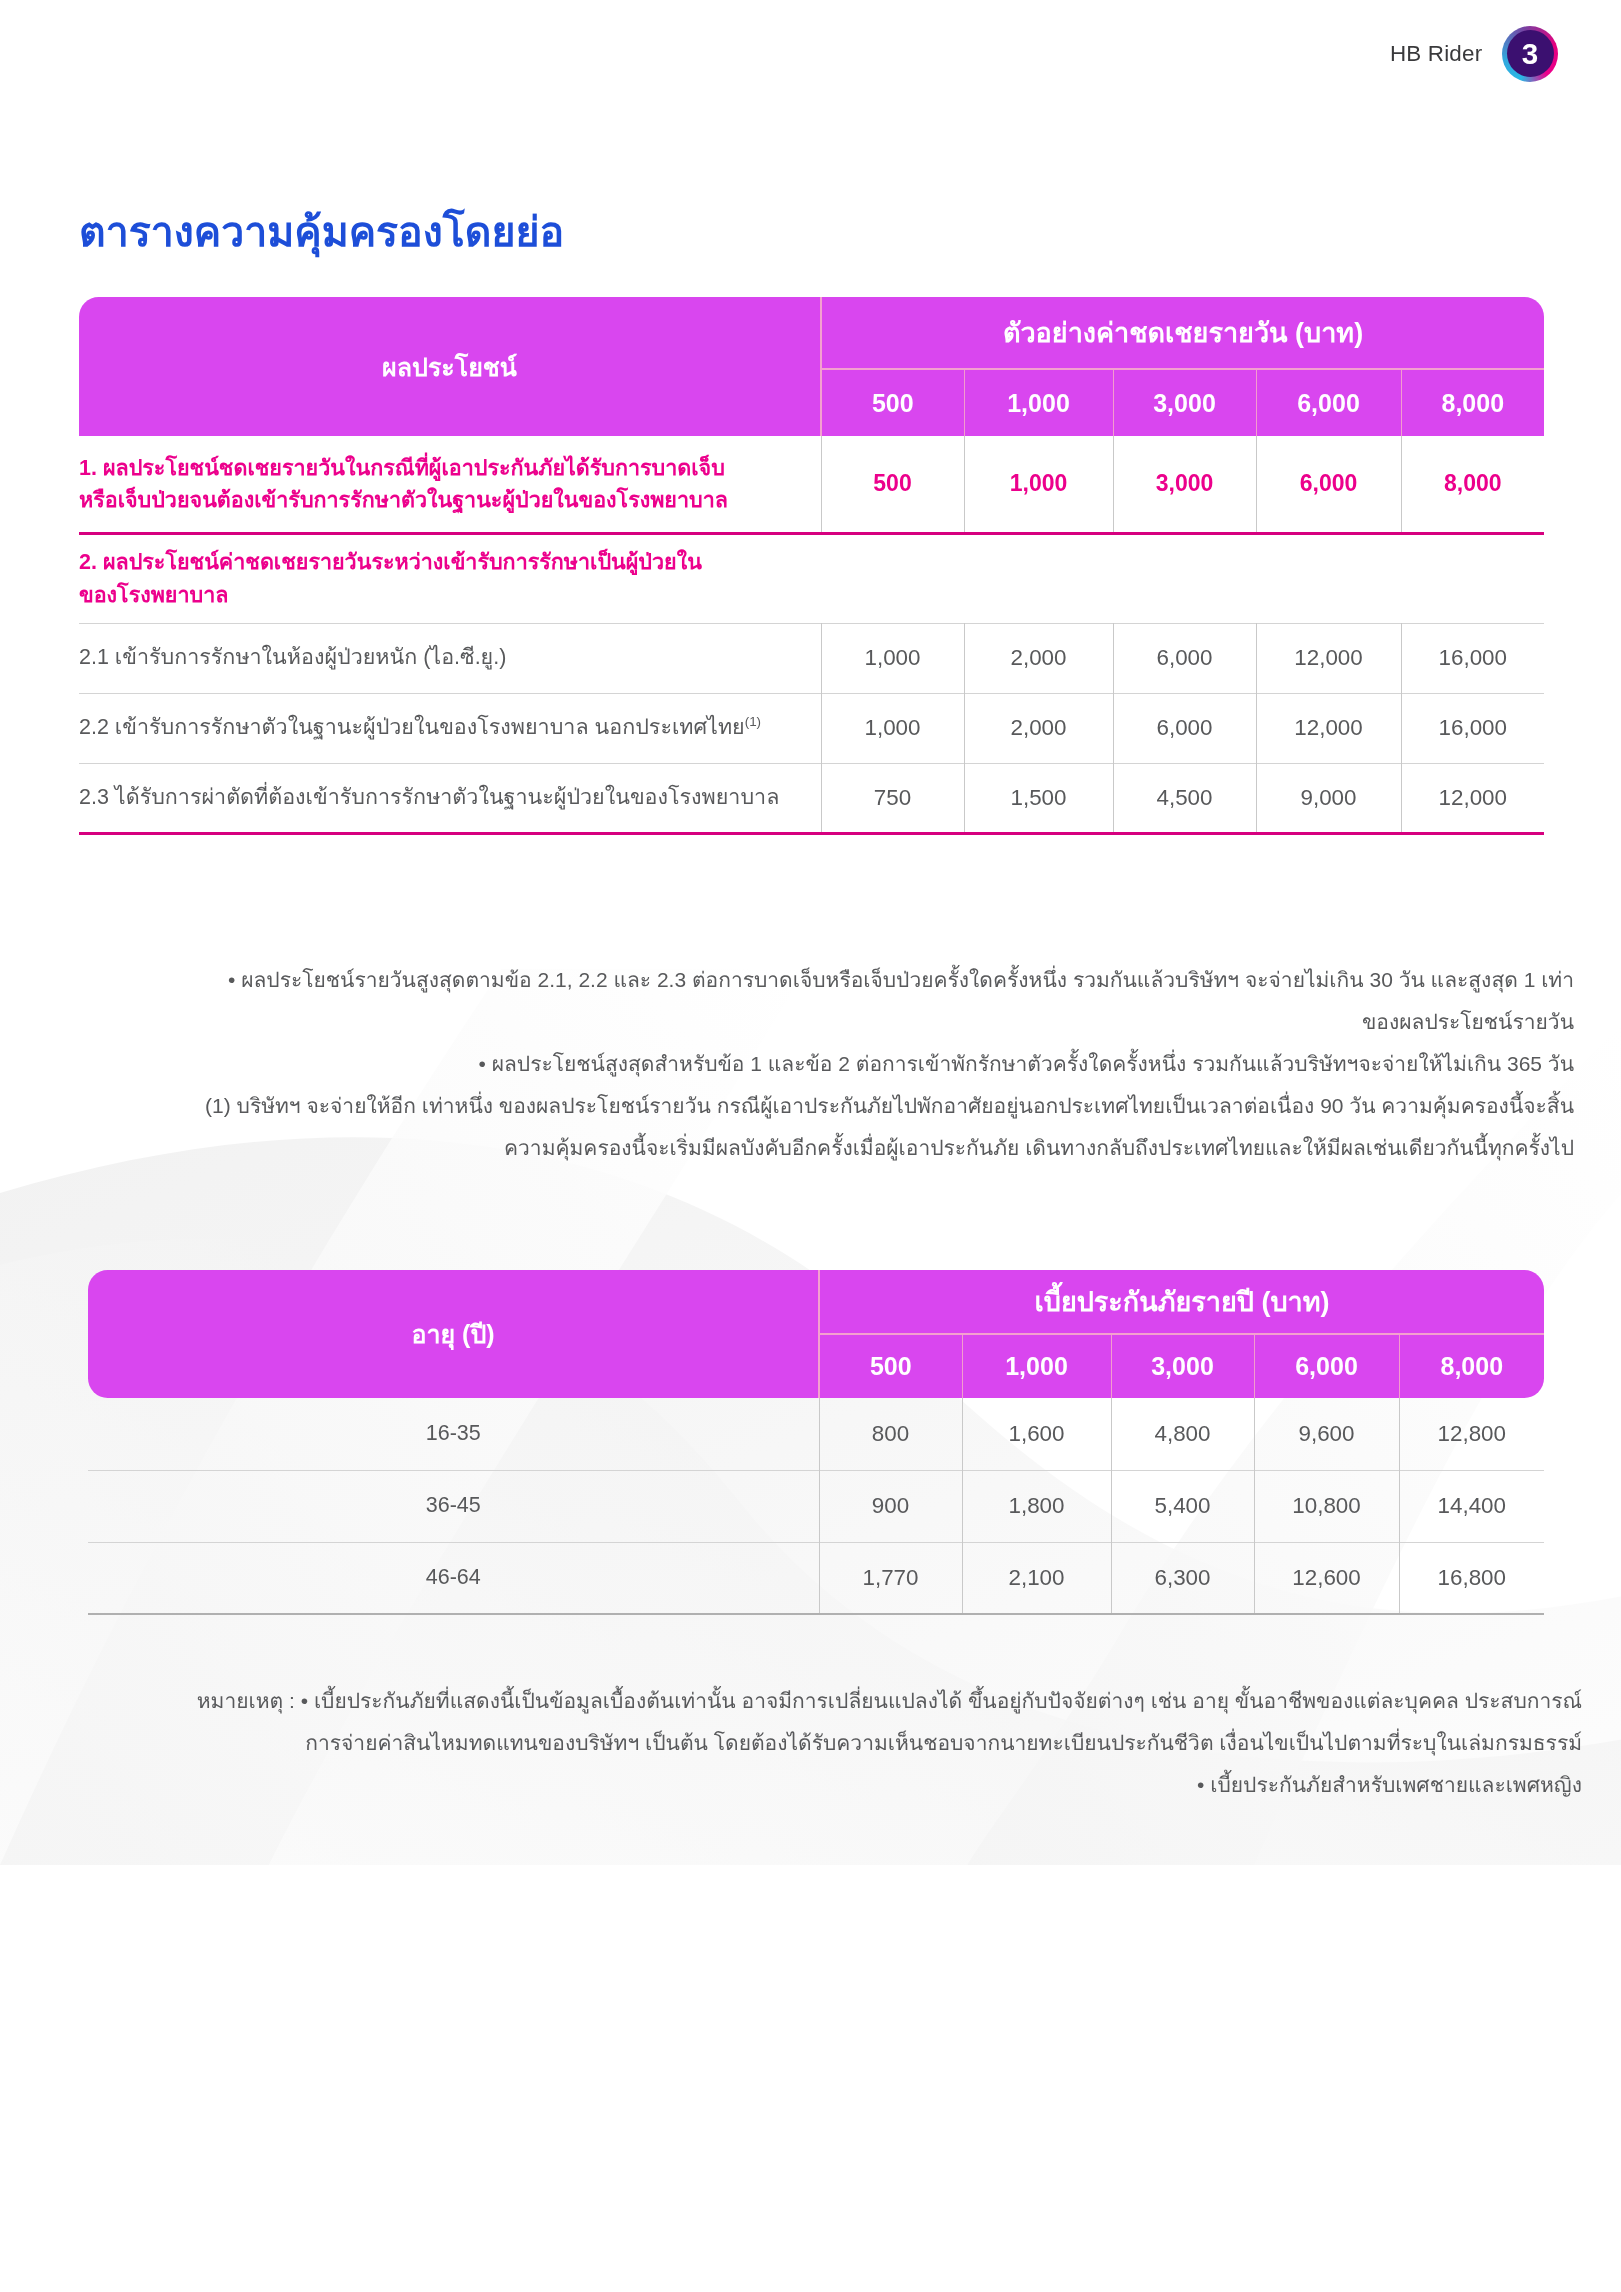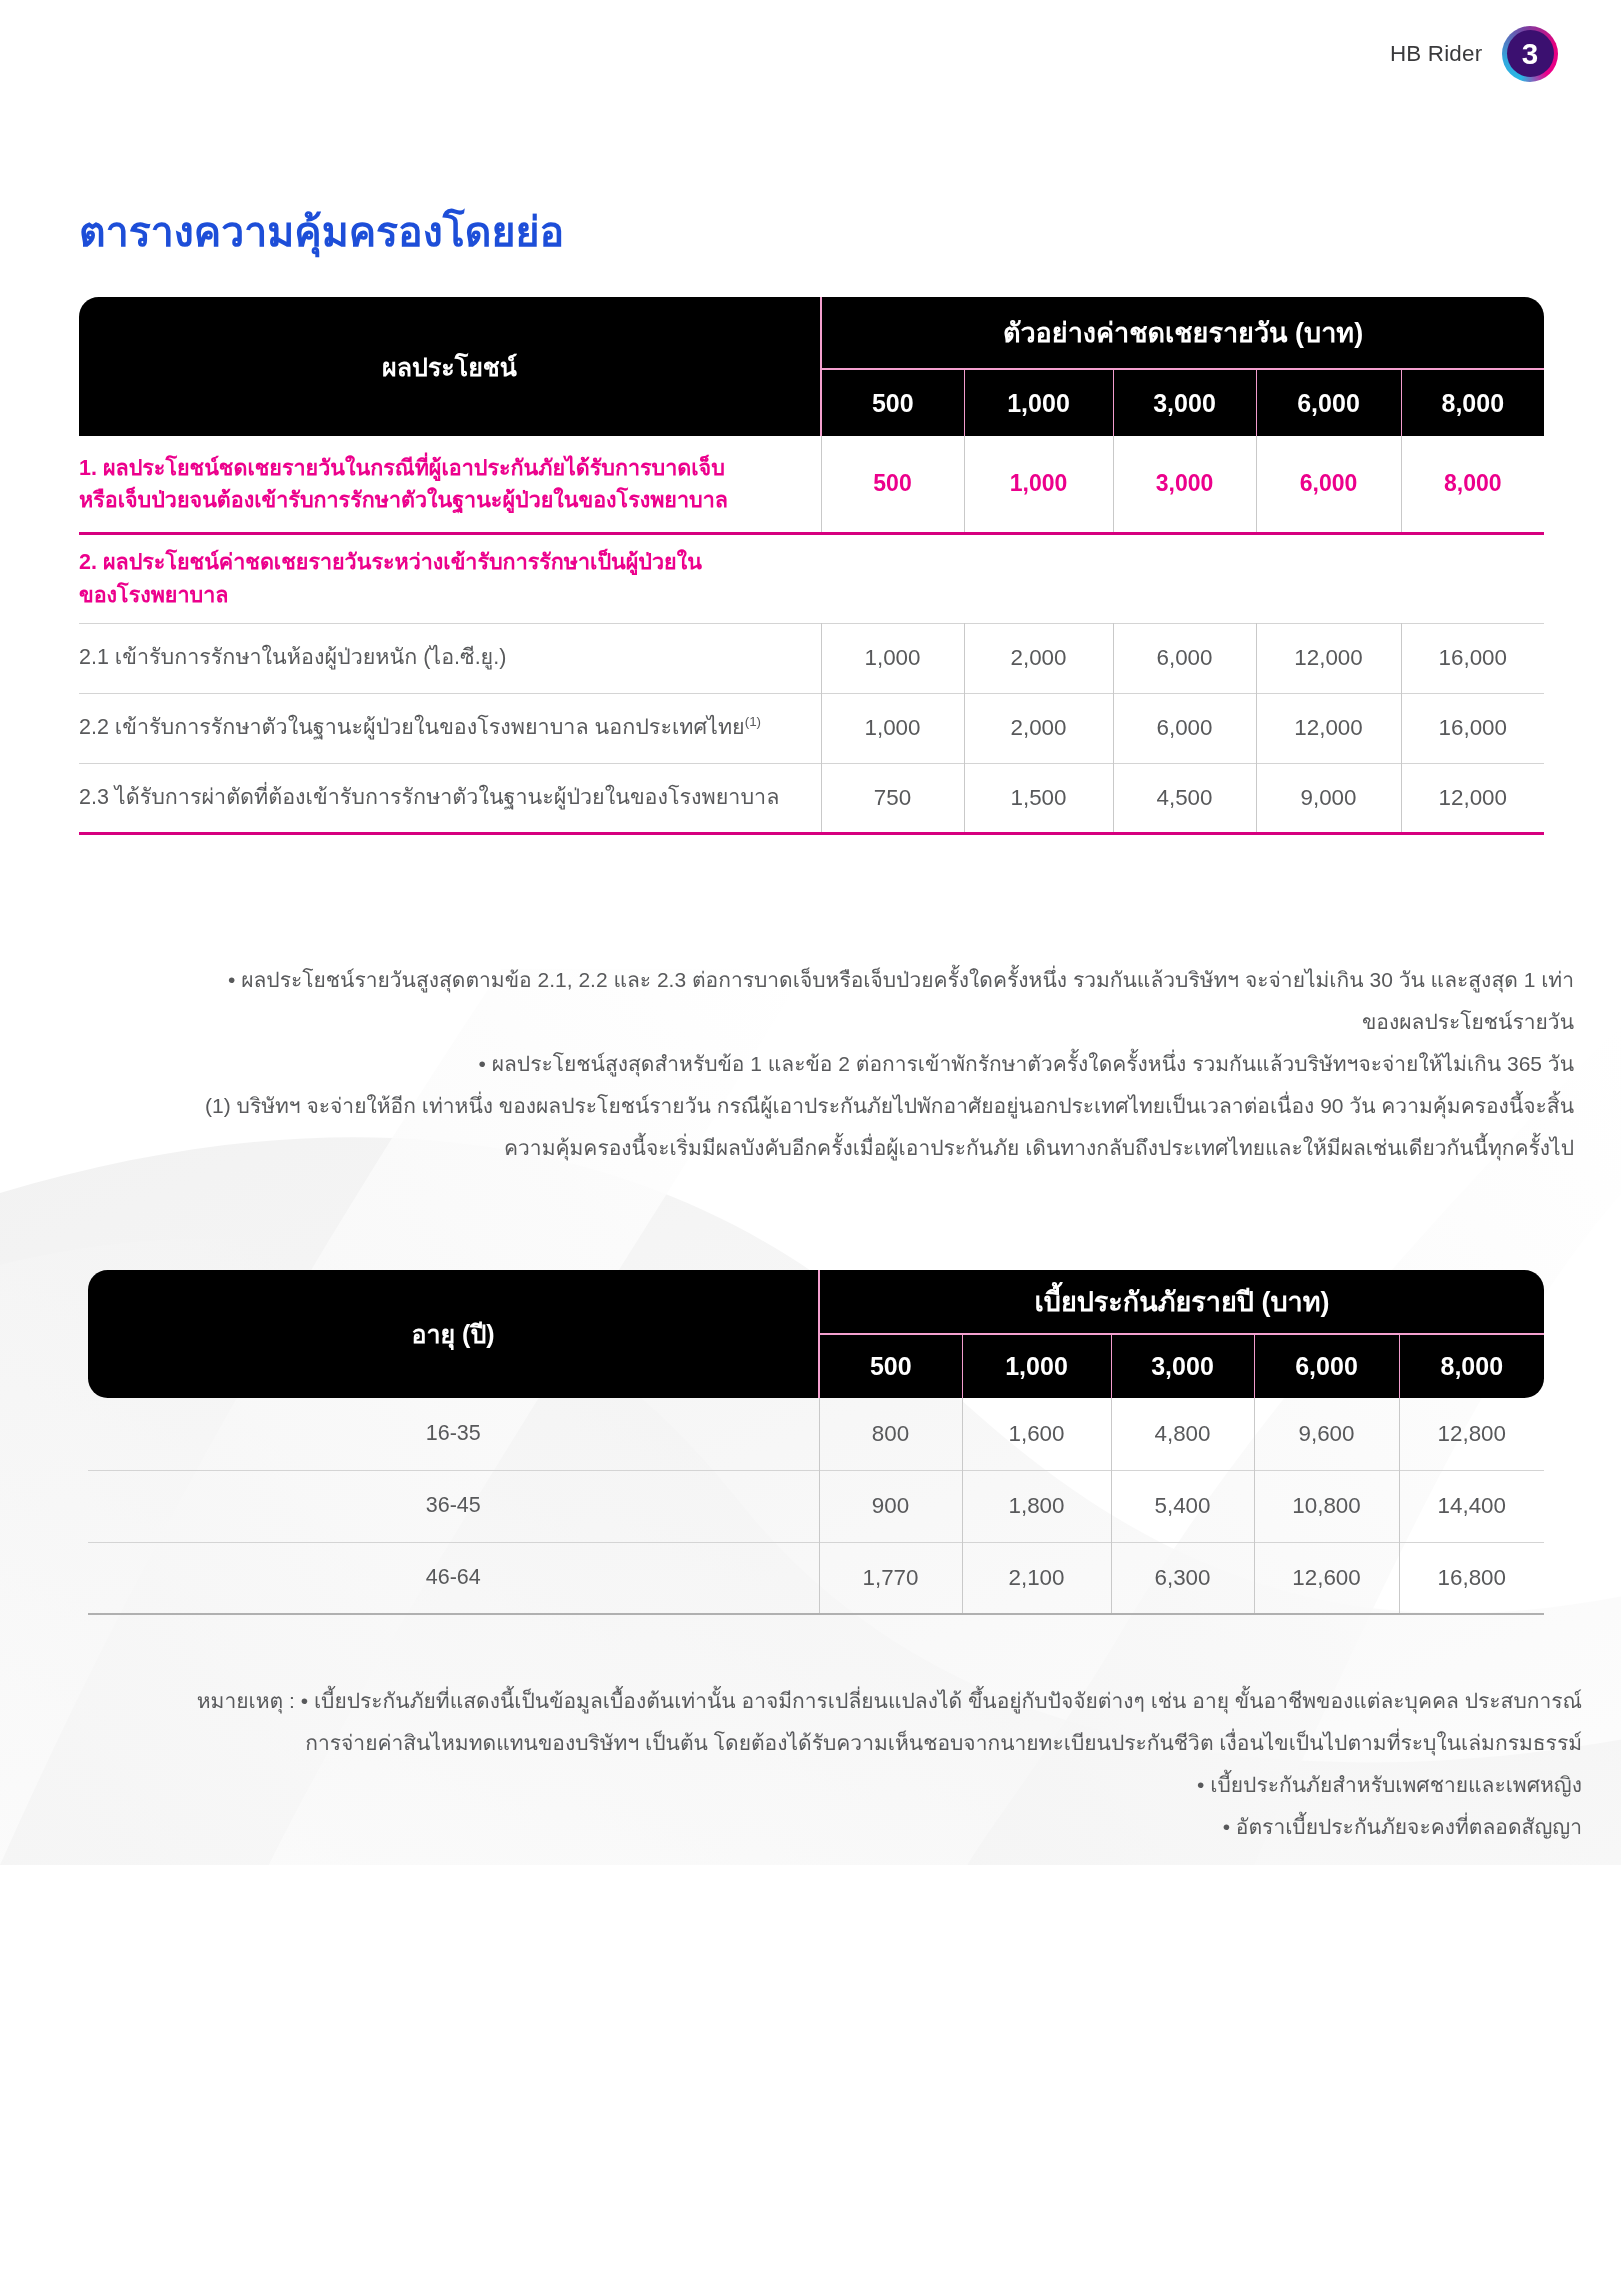--- a/index.html
+++ b/index.html
@@ -49,21 +49,21 @@
     color:#1d4ed8; font-size:41px; font-weight:bold;
     font-family:"Liberation Sans", sans-serif;
     letter-spacing:0px; white-space:nowrap;
   }
 
   
   .tbl { position:absolute; border-collapse:collapse; table-layout:fixed; }
   .tbl td, .tbl th { padding:0; }
 
   .hdr-left, .hdr-span, .hdr-sub {
-    background:#000000; color:#ffffff; text-align:center;
+    background:#d946ef; color:#ffffff; text-align:center;
     font-family:"Liberation Sans", sans-serif; font-weight:bold;
   }
   .hdr-left { font-size:25px; }
   .hdr-span { font-size:27px; }
   .hdr-sub  { font-size:25px; border-left:1.8px solid #f39ccd; }
   .sep-under-span { border-top:2.7px solid #f4a0cf; }
   .hdr-divider-left { border-left:2.7px solid #f4a0cf; }
 
   .cell-label {
     font-size:21.5px; color:#58595b; padding:14.3px 16px 14.3px 19.7px;
@@ -271,18 +271,17 @@
       </tbody>
     </table>
 
     <div class="notes bottom-notes">
       <p>
         <span class="nlabel">หมายเหตุ :</span>
         <span>• เบี้ยประกันภัยที่แสดงนี้เป็นข้อมูลเบื้องต้นเท่านั้น อาจมีการเปลี่ยนแปลงได้ ขึ้นอยู่กับปัจจัยต่างๆ เช่น อายุ ขั้นอาชีพของแต่ละบุคคล ประสบการณ์</span>
       </p>
       <p class="indent1">การจ่ายค่าสินไหมทดแทนของบริษัทฯ เป็นต้น โดยต้องได้รับความเห็นชอบจากนายทะเบียนประกันชีวิต เงื่อนไขเป็นไปตามที่ระบุในเล่มกรมธรรม์</p>
       <p class="indent2">• เบี้ยประกันภัยสำหรับเพศชายและเพศหญิง</p>
-      <p class="indent2">• อัตราเบี้ยประกันภัยจะคงที่ตลอดสัญญา</p>
     </div>
 
   </div>
 </div>
 
 
 </body></html>

